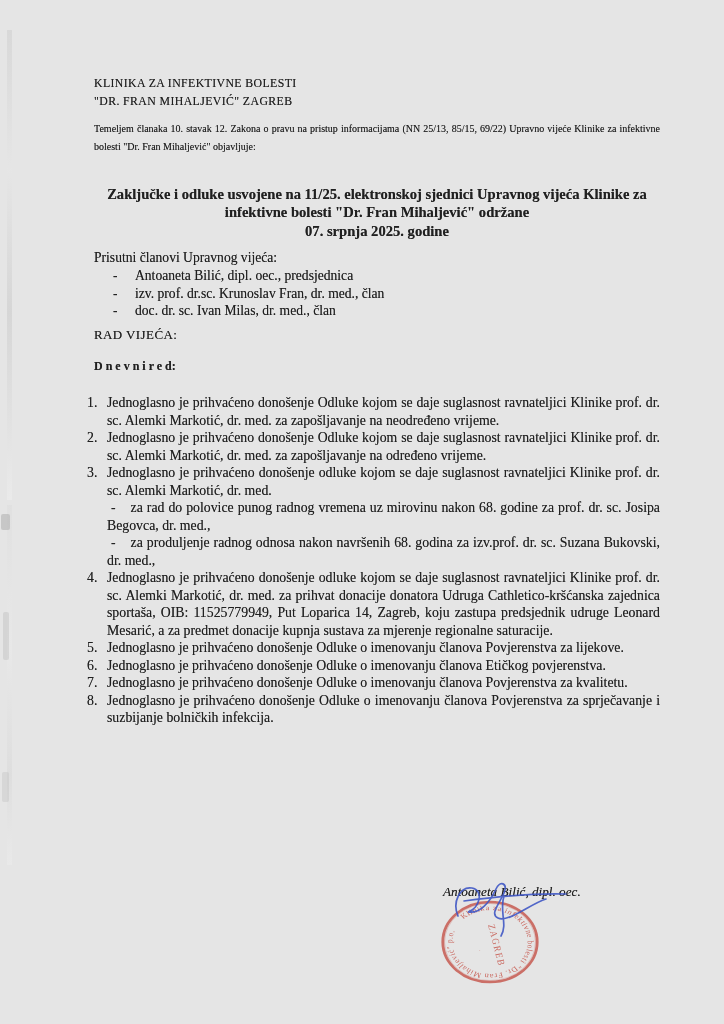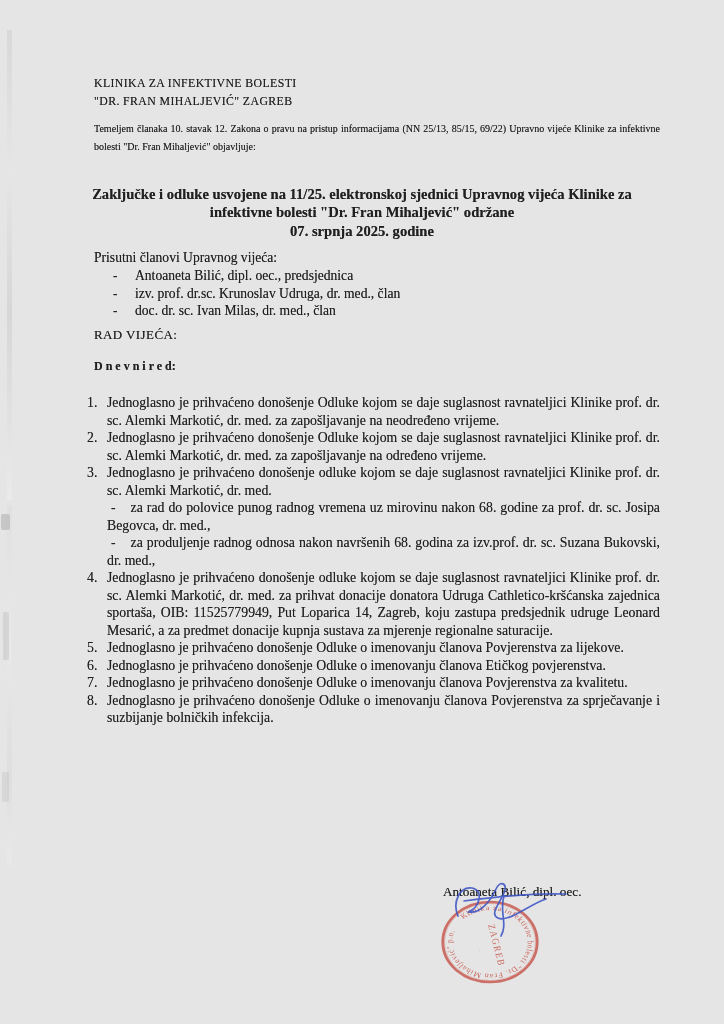--- a/index.html
+++ b/index.html
@@ -17,34 +17,34 @@
   .edge1{left:7px;top:30px;width:5px;height:470px;
     background:linear-gradient(#c9c9c9,#e6e6e6 30%,#c4c4c4 60%,#f0f0f0);opacity:.45;}
   .edge2{left:7px;top:505px;width:5px;height:360px;
     background:linear-gradient(#d6d6d6,#efefef 40%,#cecece 75%,#f2f2f2);opacity:.3;}
   .mark1{left:1px;top:514px;width:9px;height:16px;background:#a9a9a9;opacity:.5;border-radius:2px;}
   .mark2{left:3px;top:612px;width:6px;height:48px;background:#b5b5b5;opacity:.35;border-radius:2px;}
   .mark3{left:2px;top:772px;width:7px;height:30px;background:#b5b5b5;opacity:.3;border-radius:2px;}
 
   .letterhead{left:94px;top:74px;width:566px;font-size:11.8px;line-height:18px;letter-spacing:.4px;}
   .intro{left:94px;top:120px;width:566px;font-size:10px;line-height:18px;text-align:justify;}
-  .title{left:79px;top:185px;width:566px;font-size:14.6px;line-height:18.4px;font-weight:bold;text-align:center;}
+  .title{left:94px;top:185px;width:566px;font-size:14.6px;line-height:18.4px;font-weight:bold;text-align:center;}
   .attendees{left:94px;top:249px;width:566px;font-size:13.6px;line-height:17.3px;}
   .attendees .items{margin-top:1px;}
   .attendees .li{position:relative;padding-left:41px;}
   .attendees .dash{position:absolute;left:19px;top:0;}
   .rad{left:94px;top:327px;width:566px;font-size:13px;font-weight:normal;letter-spacing:.4px;}
   .dnevni{left:94px;top:359px;width:566px;font-size:12px;font-weight:bold;}
   .agenda{left:87px;top:394px;width:573px;font-size:13.8px;line-height:17.5px;text-align:justify;}
   .agenda .item{position:relative;padding-left:20px;}
   .agenda .num{position:absolute;left:0;top:0;width:18px;text-align:left;}
   .agenda .sub{text-indent:4px;}
   .agenda .gap{display:inline-block;width:15px;}
   .sig-title{left:435px;top:852px;font-size:13px;letter-spacing:.3px;}
-  .sig-name{left:443px;top:884px;font-size:13.2px;z-index:4;}
+  .sig-name{left:443px;top:884px;font-size:13.2px;z-index:4;font-style:italic;}
   .signature{left:444px;top:876px;z-index:6;}
   .stamp{left:438px;top:898px;z-index:5;}
   svg text{text-shadow:none;}
 </style>
 </head>
 <body>
 
 <div class="page">
 
   <div class="abs edge1"></div>
@@ -68,21 +68,21 @@
 
   <div class="abs attendees">
     <div>Prisutni članovi Upravnog vijeća:</div>
     <div class="items">
       <div class="li">
         <span class="dash">-</span>
         <span>Antoaneta Bilić, dipl. oec., predsjednica</span>
       </div>
       <div class="li">
         <span class="dash">-</span>
-        <span>izv. prof. dr.sc. Krunoslav Udruga, dr. med., član</span>
+        <span>izv. prof. dr.sc. Krunoslav Fran, dr. med., član</span>
       </div>
       <div class="li">
         <span class="dash">-</span>
         <span>doc. dr. sc. Ivan Milas, dr. med., član</span>
       </div>
     </div>
   </div>
 
   <div class="abs rad">RAD VIJEĆA:</div>
   <div class="abs dnevni">D n e v n i  r e d:</div>

